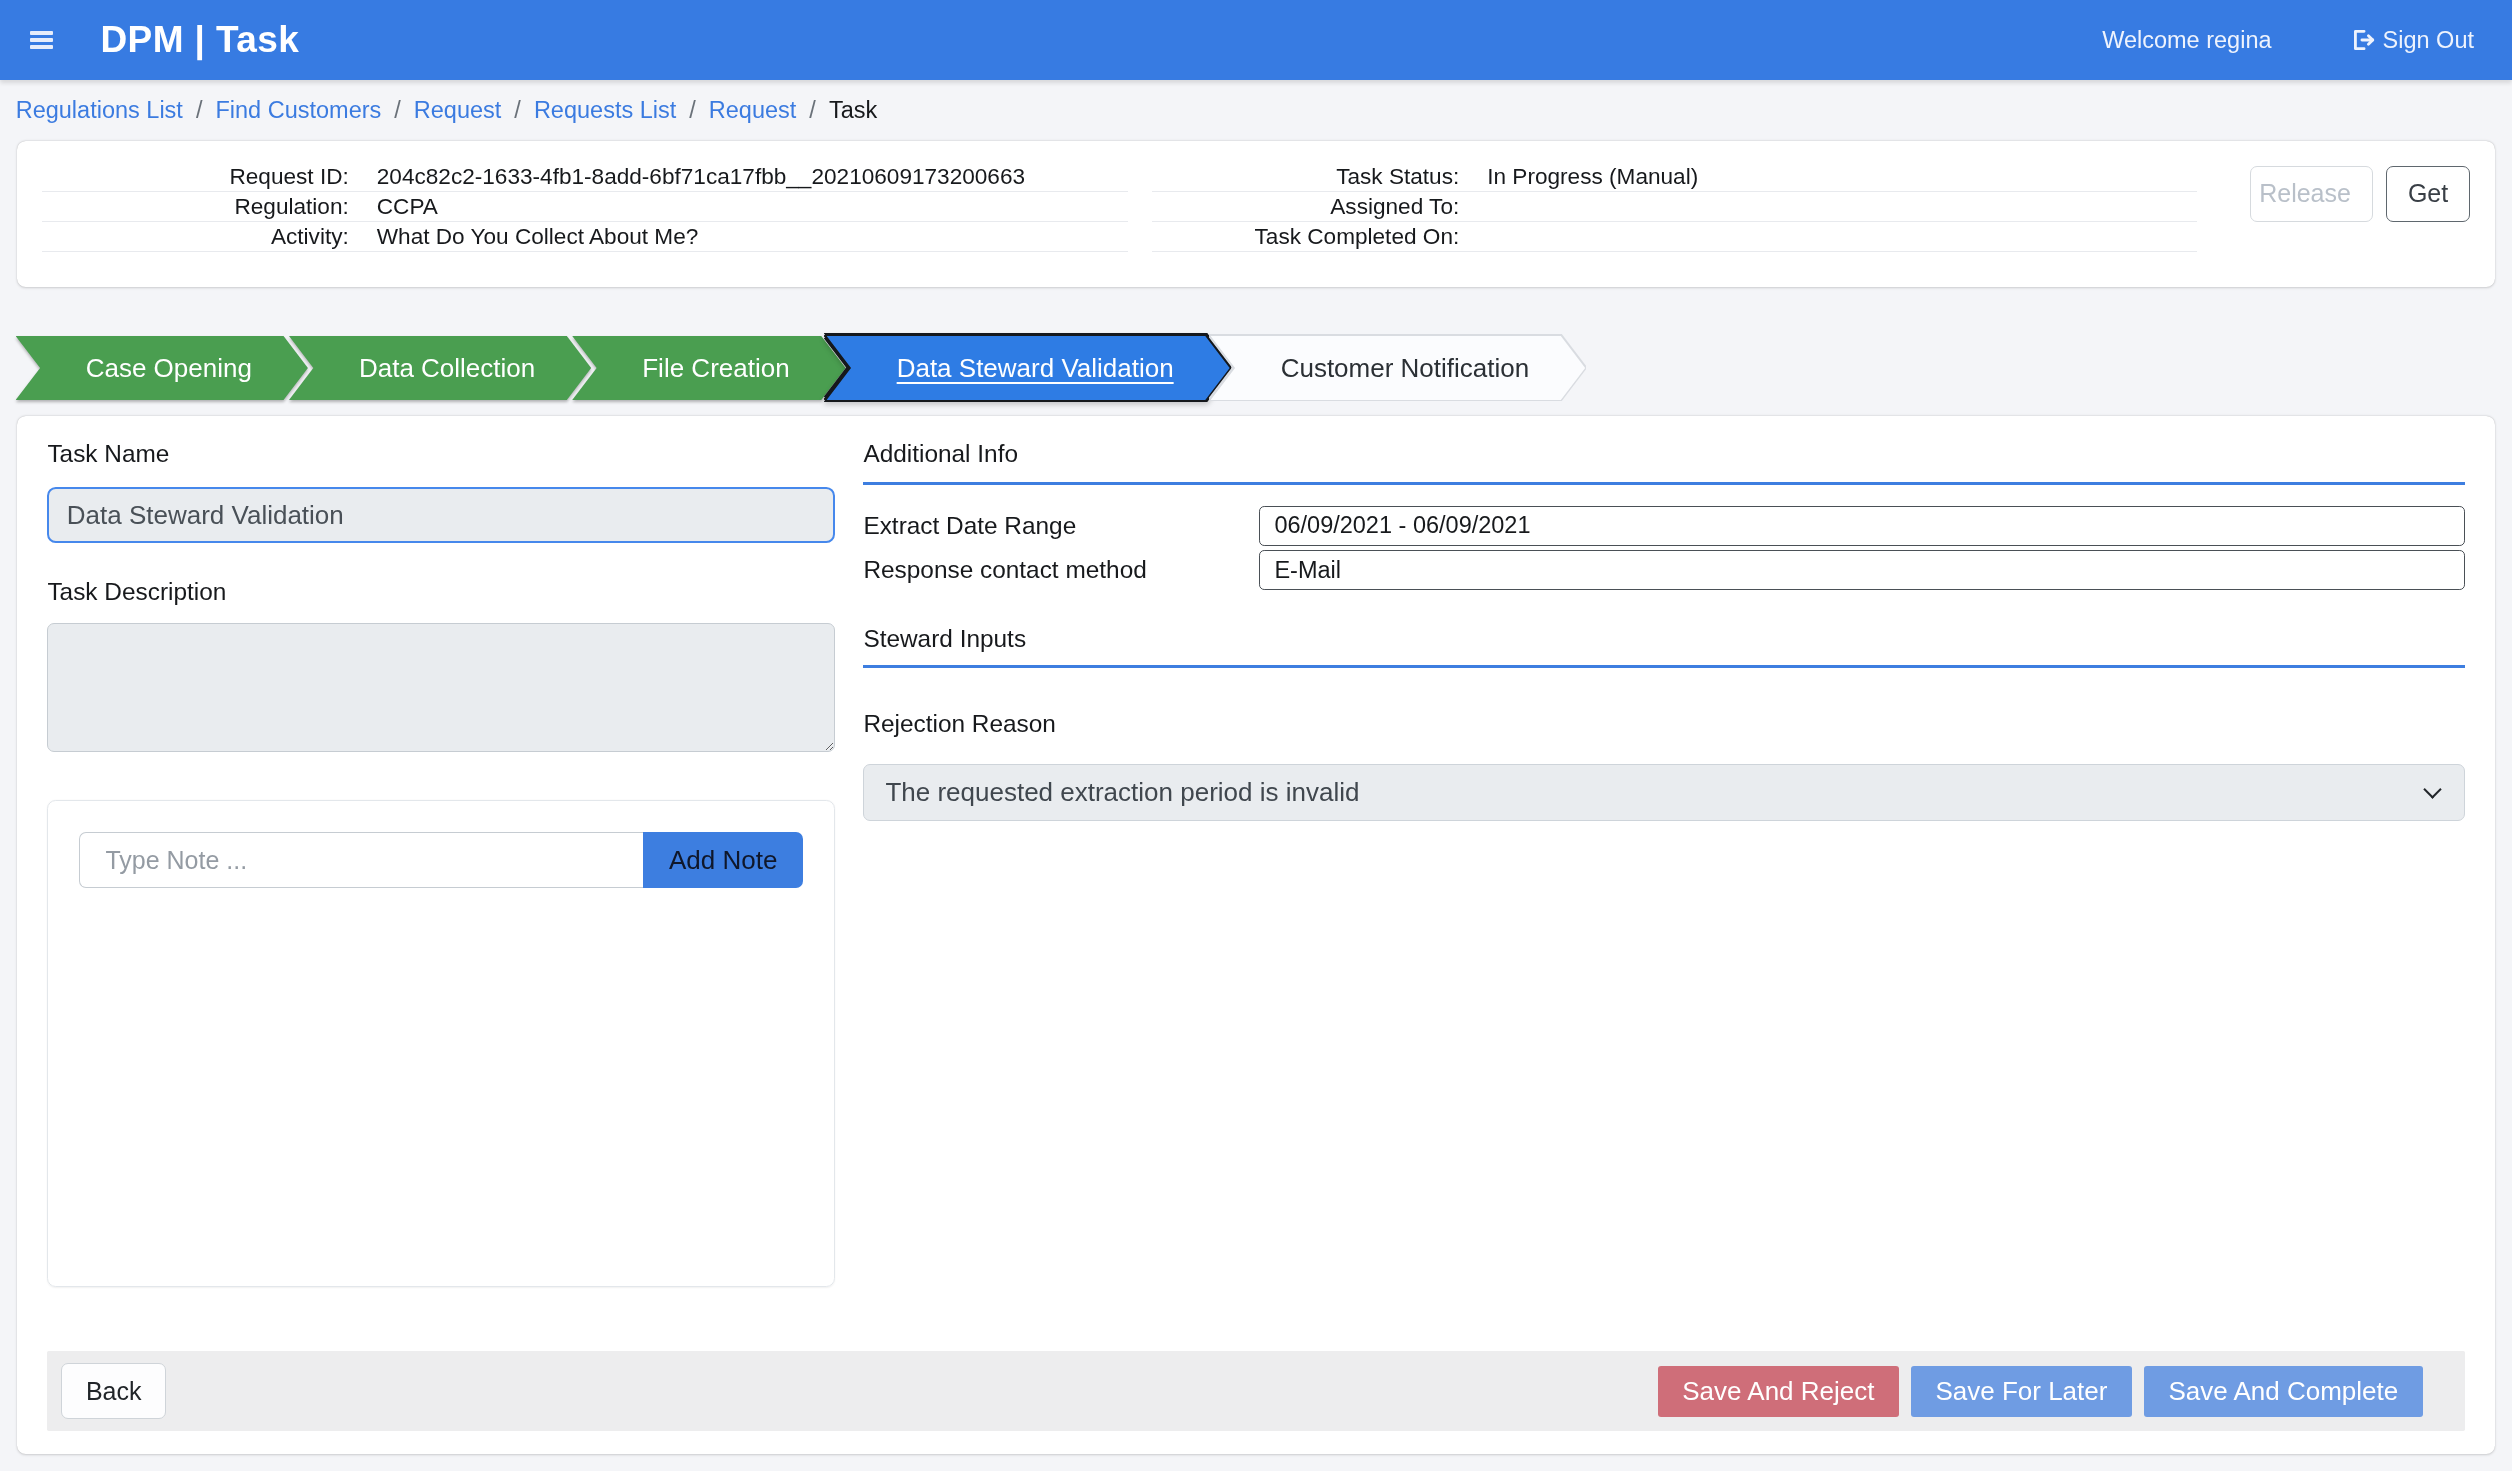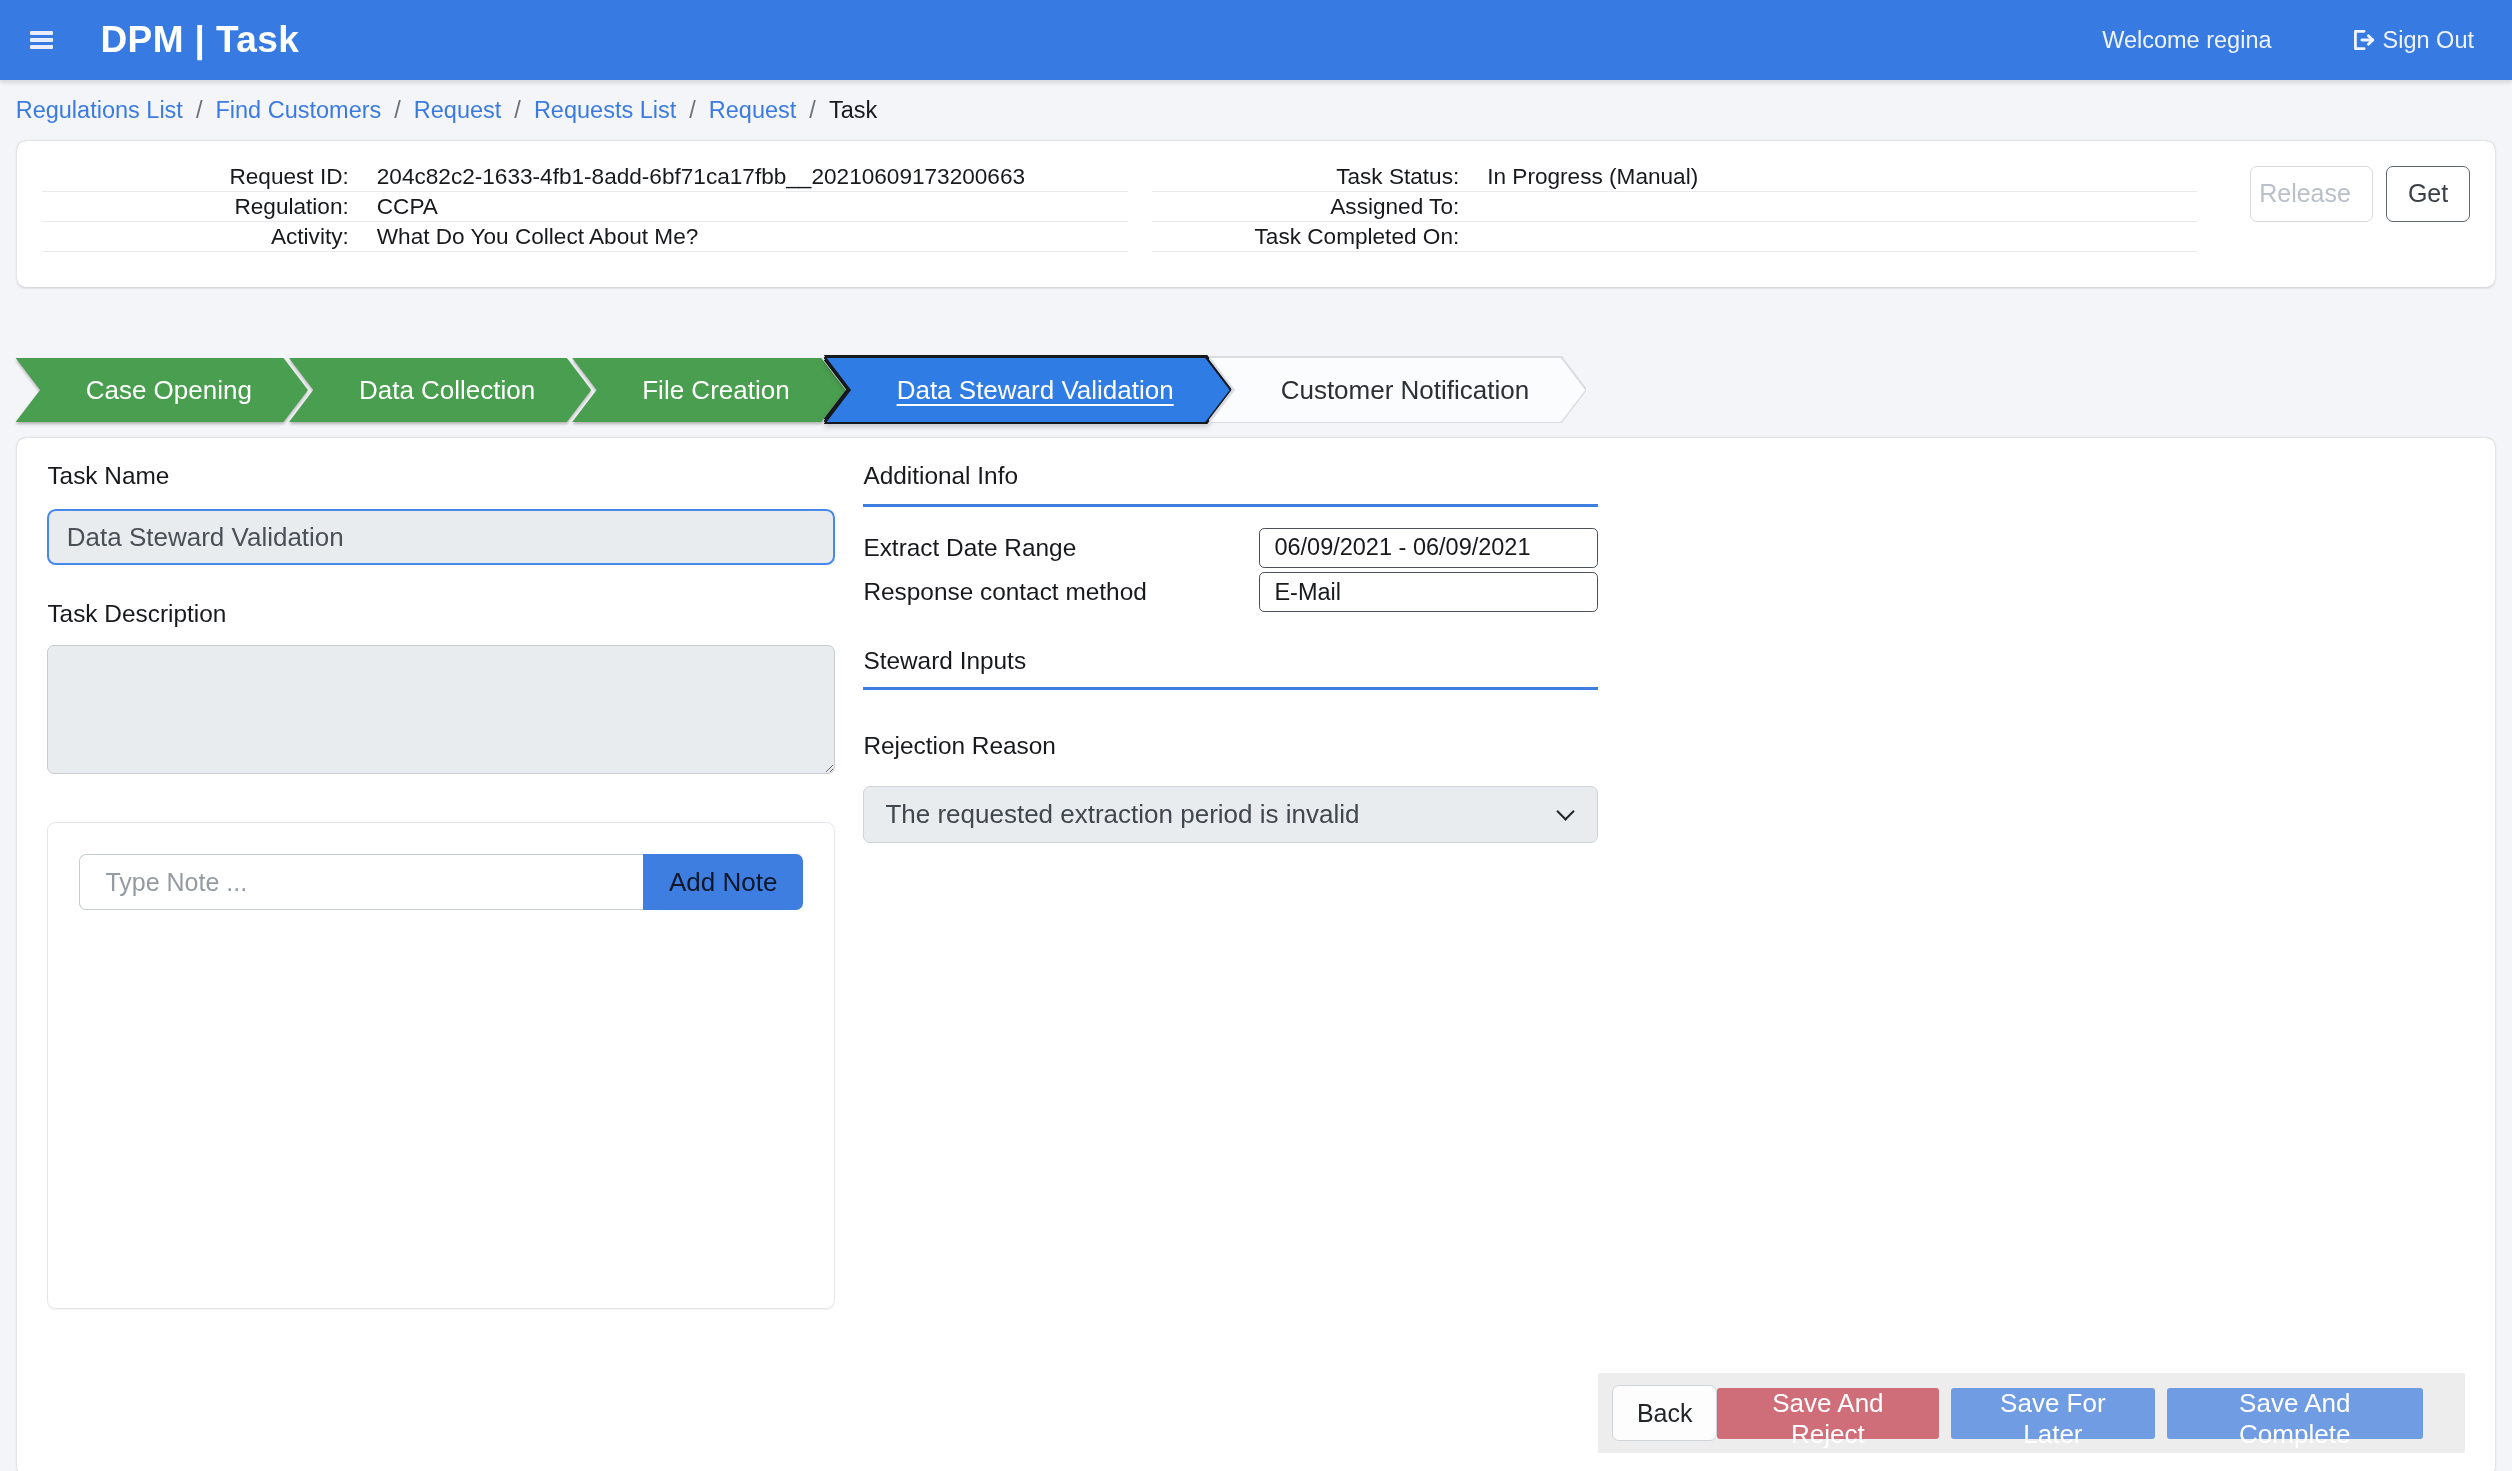--- a/index.html
+++ b/index.html
@@ -38,38 +38,38 @@
   .info-label { width:335px; flex:none; text-align:right; padding-right:28px; }
   .info-value { flex:1; white-space:nowrap; }
   .card1-actions { width:265px; flex:none; display:flex; justify-content:flex-end; align-items:flex-start; gap:13px; padding-top:3.5px; }
   .btn { font-family:inherit; cursor:pointer; }
   .btn-outline { height:56px; border-radius:7px; background:#fff; font-size:25px; padding:0 21px; }
   .btn-release { border:1.7px solid #d6dade; color:#b9c0c9;padding-left:8px; }
   .btn-get { border:1.7px solid #5f676e; color:#393f46; }
 
   
   .steps { display:flex; margin:0 17.4px 15.7px 15.7px; }
-  .step-w { filter:drop-shadow(0 2.6px 1.7px rgba(0,0,0,.28));margin-top:22px; }
+  .step-w { filter:drop-shadow(0 2.6px 1.7px rgba(0,0,0,.28)); }
   .step-w + .step-w { margin-left:-19px; }
   .step-w.active { filter:drop-shadow(2.6px 0 0 #15181c) drop-shadow(-2.6px 0 0 #15181c)
                           drop-shadow(0 2.6px 0 #15181c) drop-shadow(0 -2.6px 0 #15181c)
                           drop-shadow(0 3.5px 2.6px rgba(0,0,0,.18)); }
   .step-w.todo { filter:drop-shadow(1.7px 0 0 #d9dce1) drop-shadow(-1.7px 0 0 #d9dce1)
                         drop-shadow(0 1.7px 0 #d9dce1) drop-shadow(0 -1.7px 0 #d9dce1); }
   .step {
     height:64px; display:flex; align-items:center; white-space:nowrap;
     padding:0 56px 0 70px; font-size:26px; font-weight:500; color:#fff; cursor:pointer;
     clip-path:polygon(0 0, calc(100% - 24.4px) 0, 100% 50%, calc(100% - 24.4px) 100%, 0 100%, 24.4px 50%);
     background:#4a9e50;
   }
   .step-w.active .step { background:#2e7ce4; text-decoration:underline; text-decoration-thickness:2.2px; text-underline-offset:5.2px; }
   .step-w.todo .step { background:#fbfcfe; color:#2b3035; font-weight:400; }
 
   
-  .card2 { margin:0 17.4px 15.7px; height:1038px; padding:24.4px 30px 22.6px; display:flex; flex-direction:row; }
+  .card2 { margin:0 17.4px 15.7px; height:1038px; padding:24.4px 30px 22.6px; display:flex; flex-direction:column; }
   .cols { display:flex; gap:28px; }
   .col-left { width:788px; flex:none; }
   .col-right { flex:1; min-width:0; }
   .form-label { font-size:24.4px; display:block; }
   .task-name-input {
     margin-top:19px; width:100%; height:56px; background:#e9ecef;
     border:2.6px solid #4688ec; border-radius:8.7px; padding:0 17.4px;
     font-size:26px; color:#495057; font-family:inherit;
   }
   .lbl-desc { margin-top:35px; }

